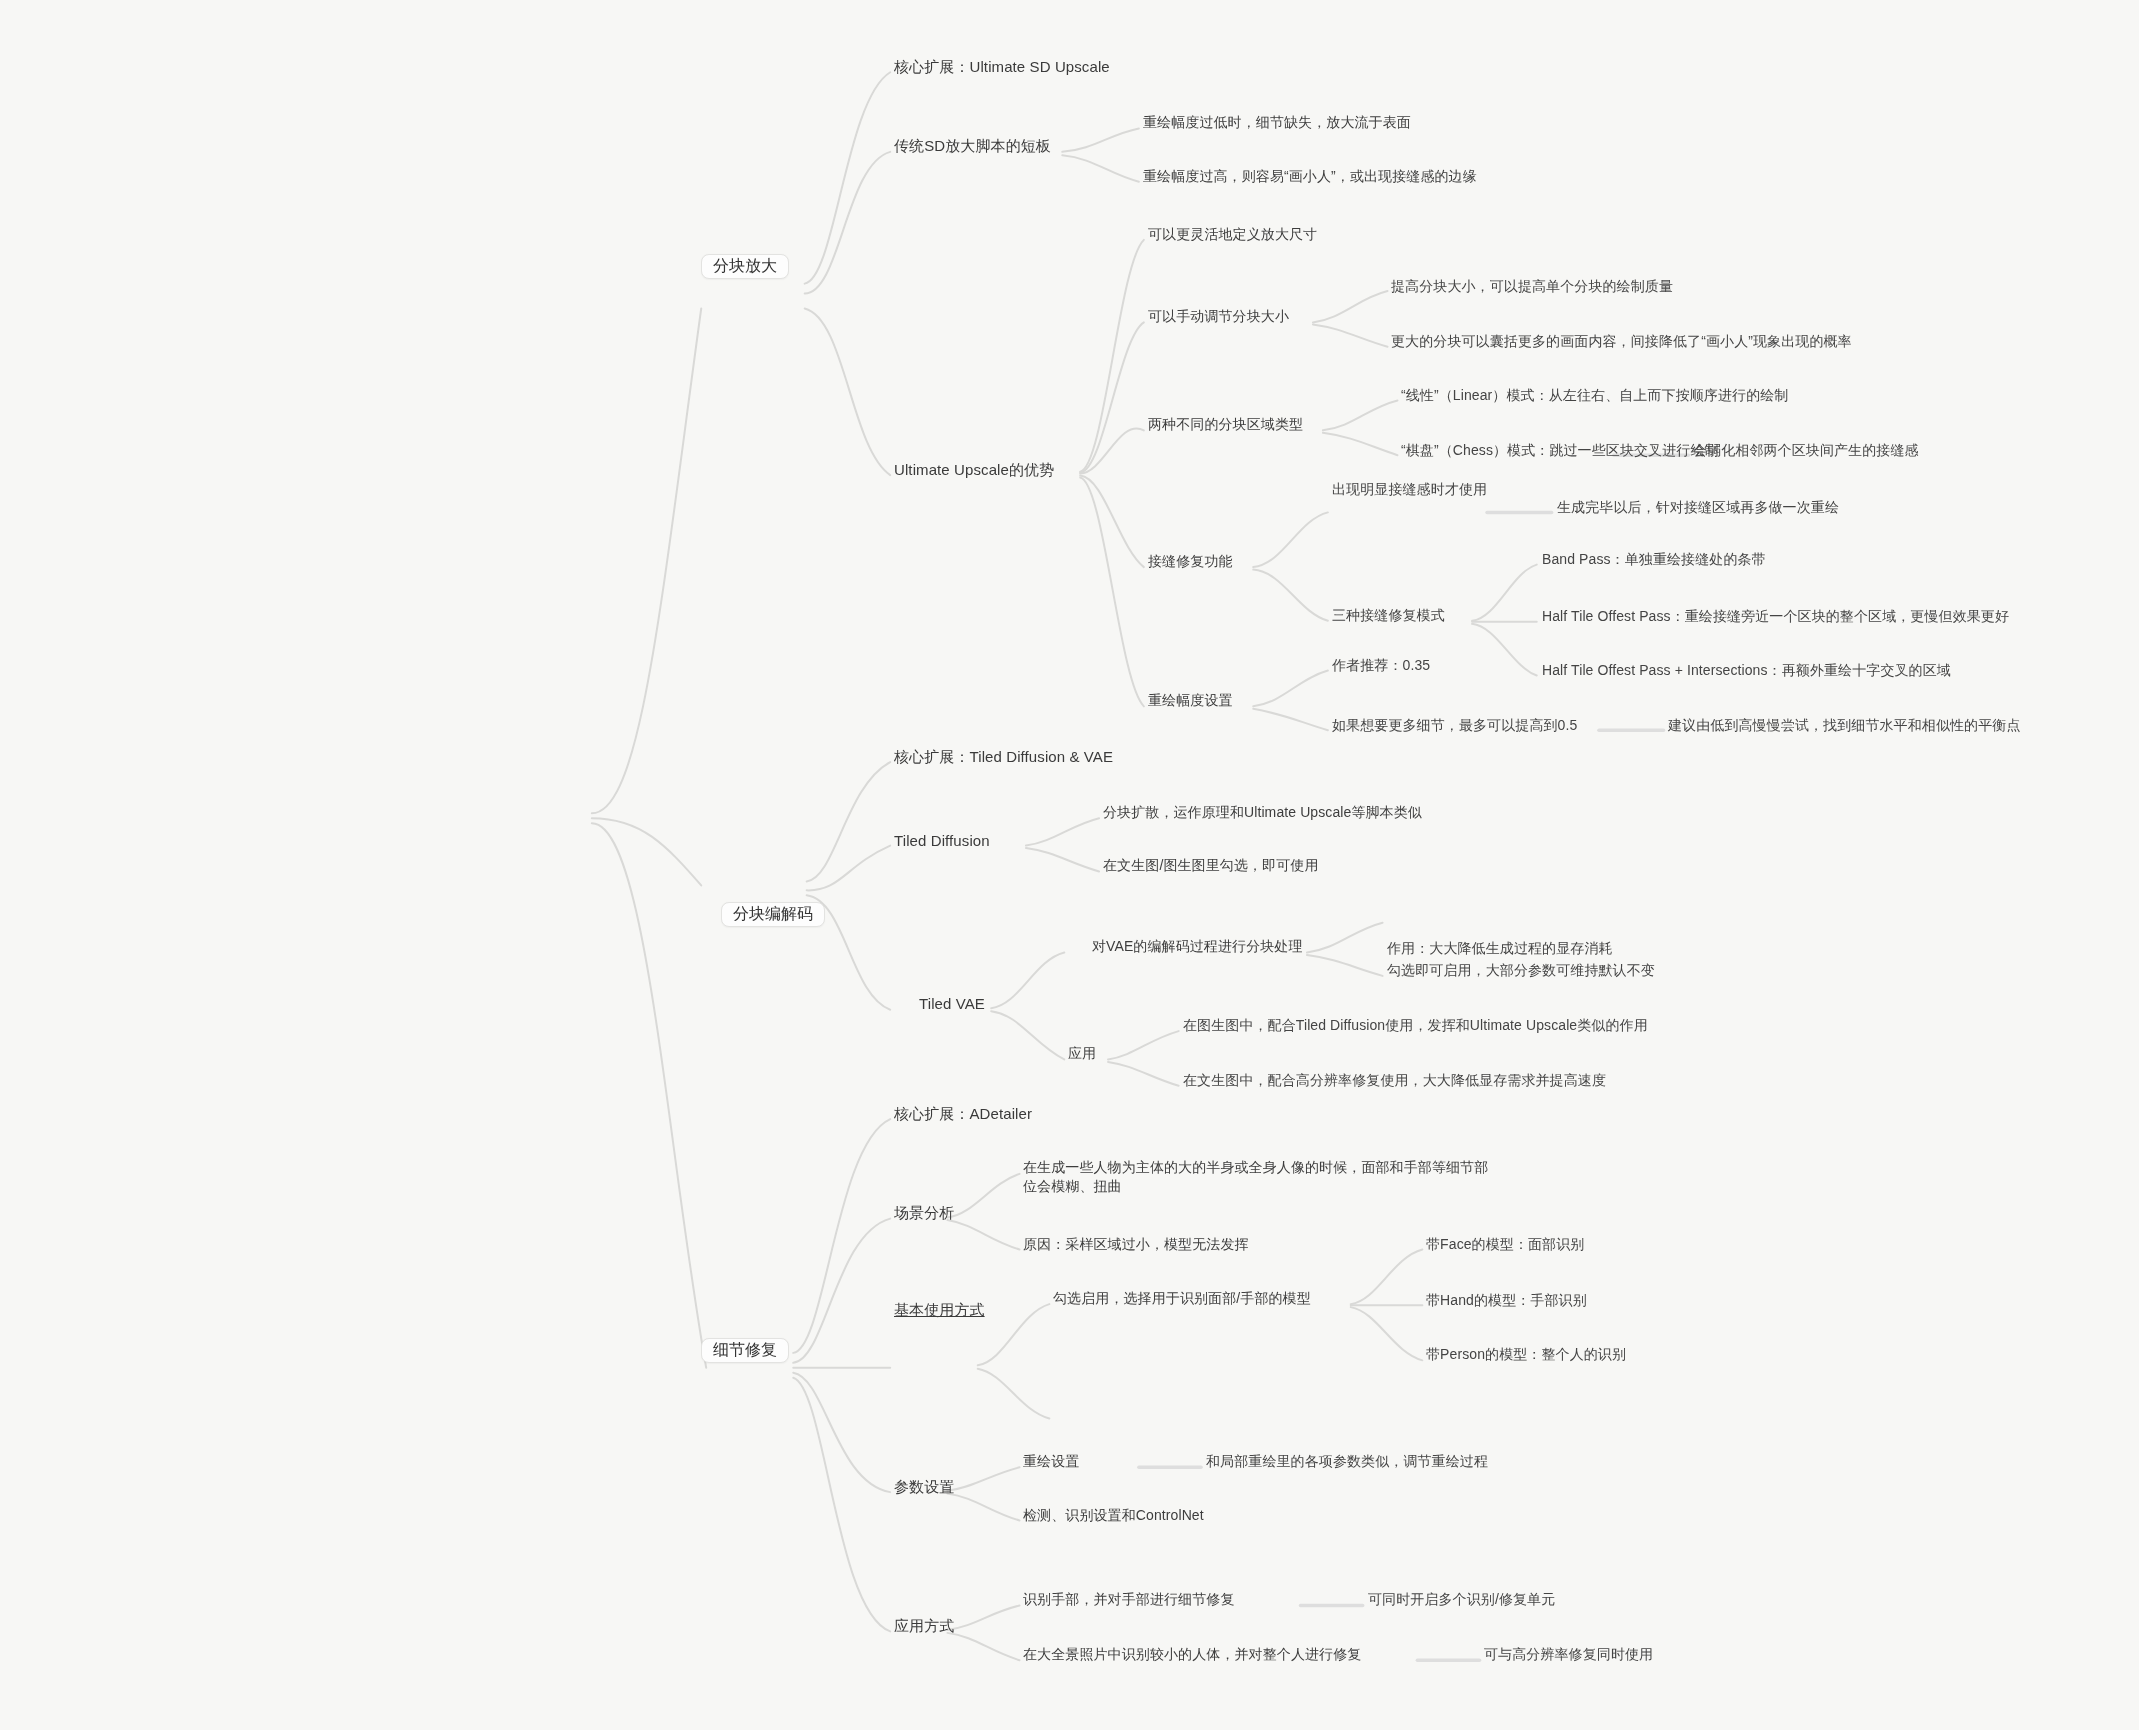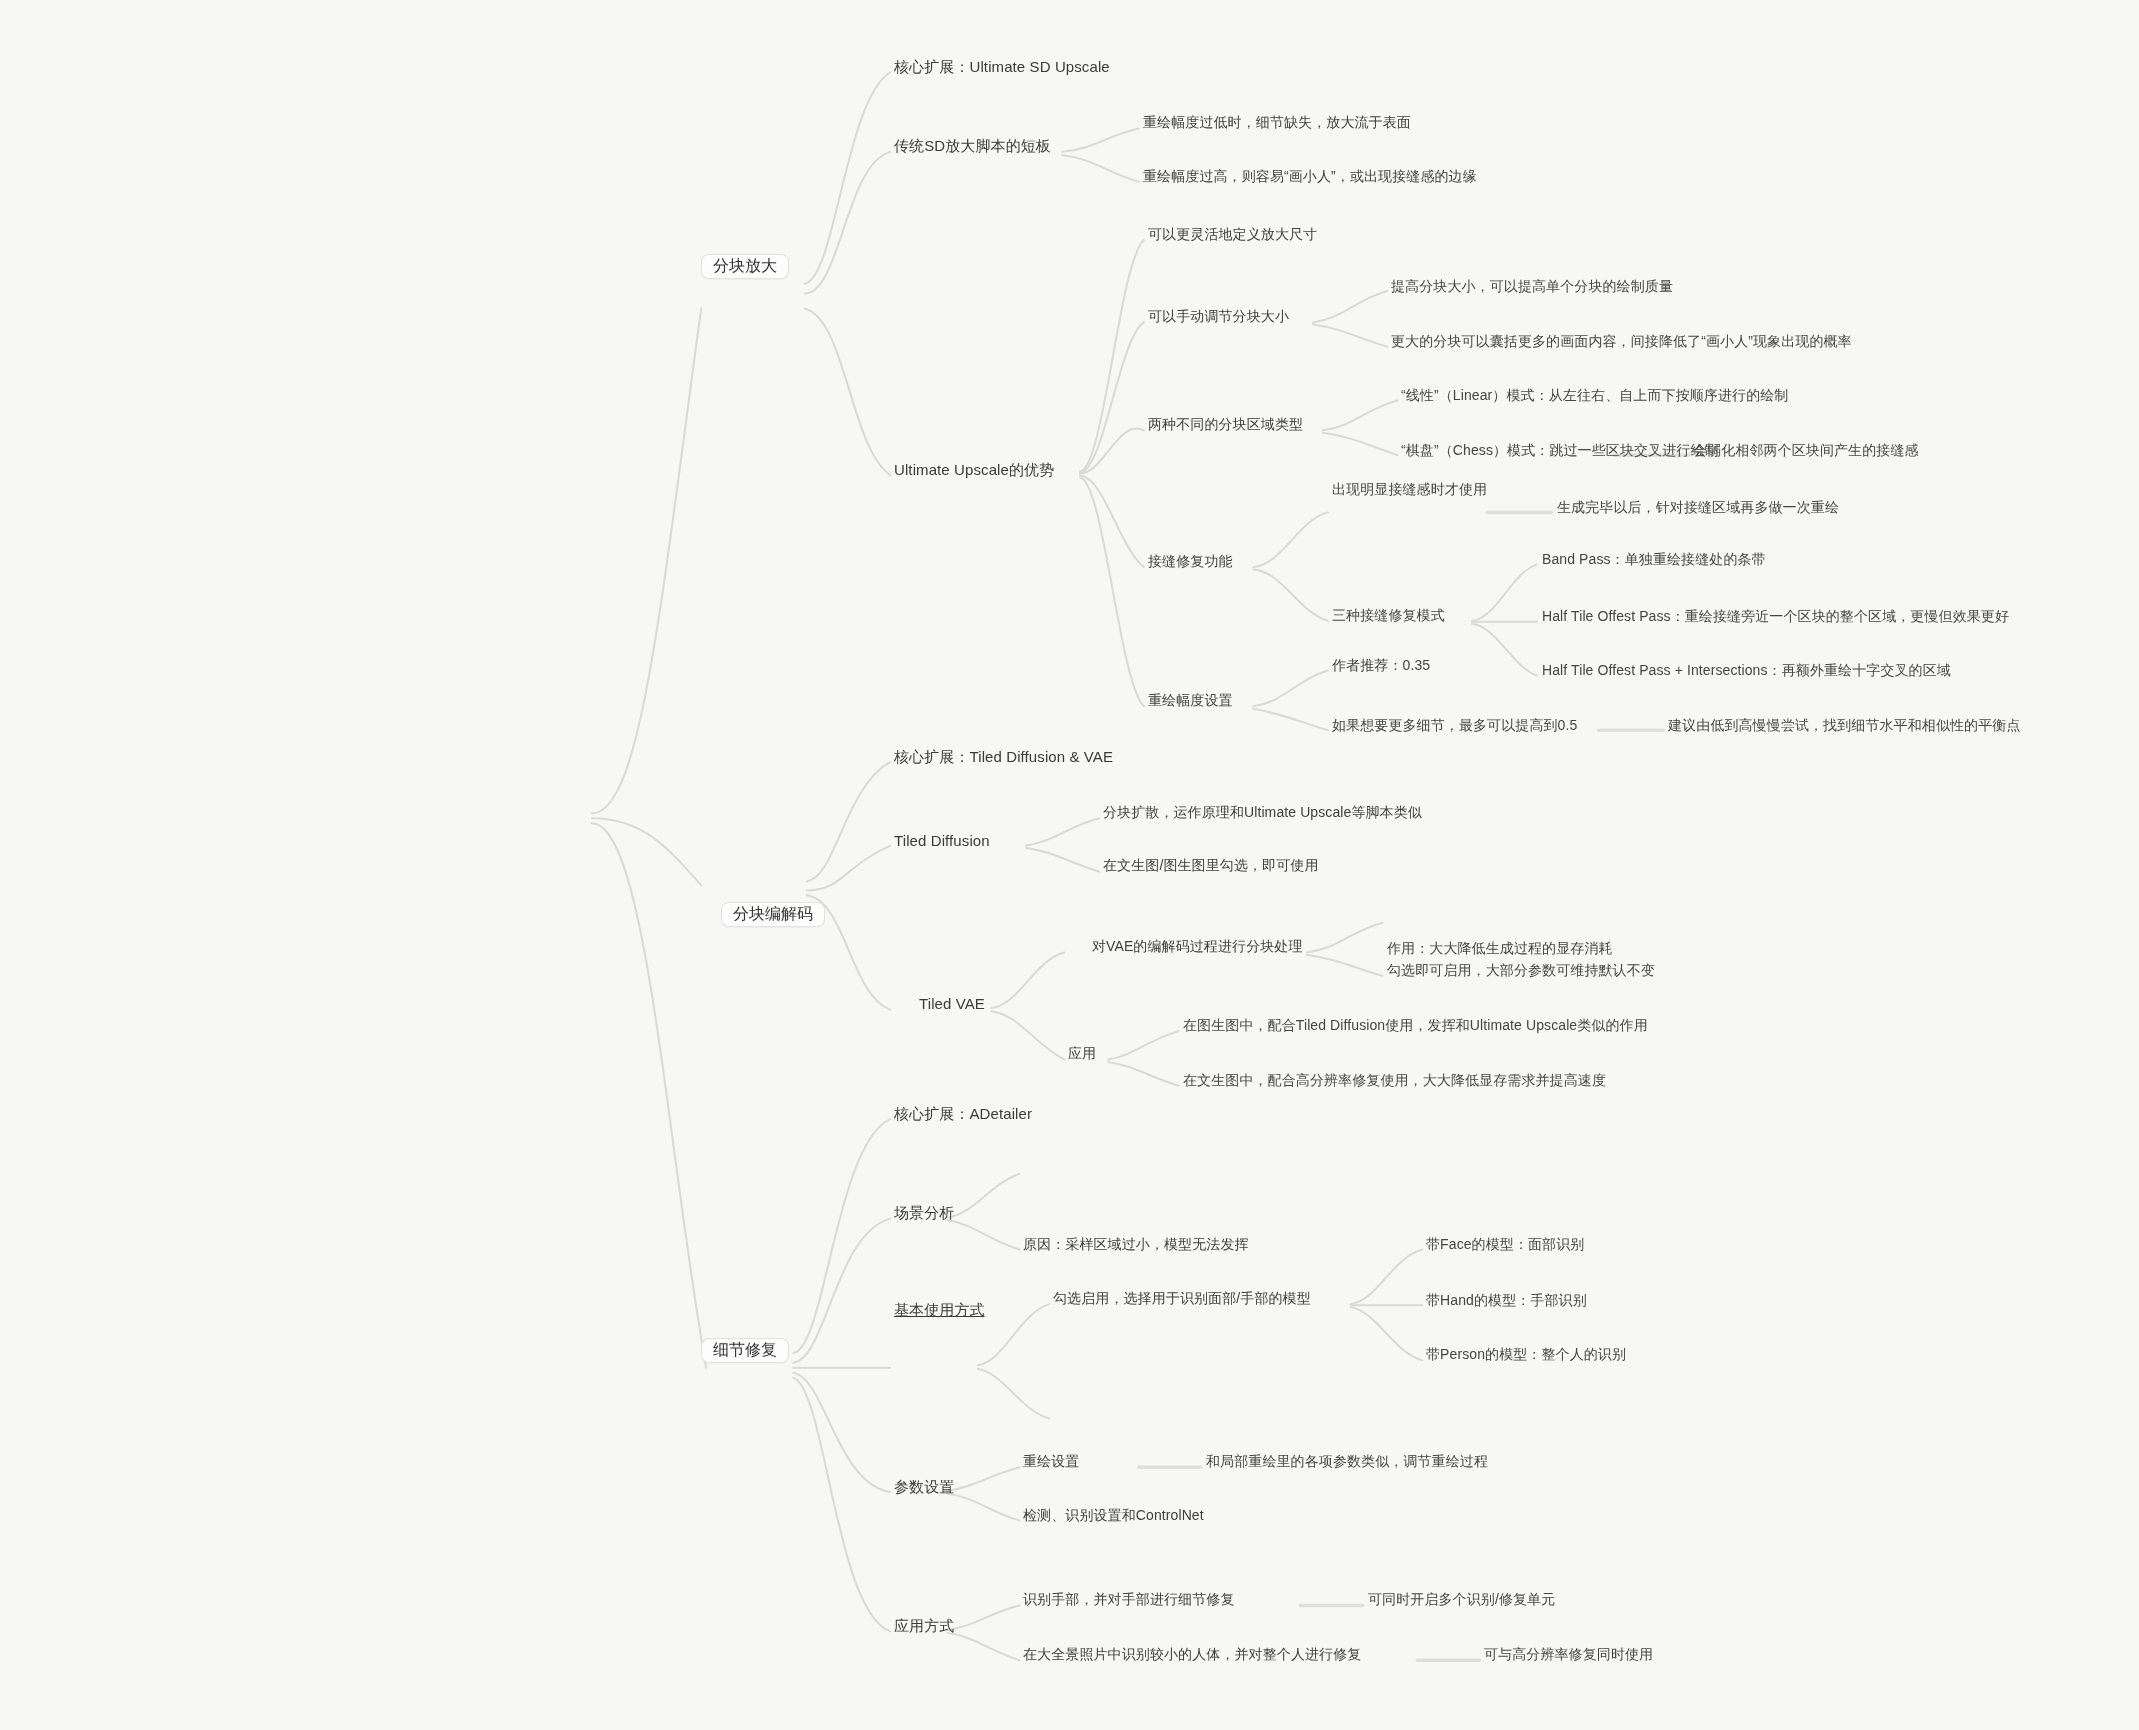--- a/index.html
+++ b/index.html
@@ -224,20 +224,22 @@
   <div class="node l4" style="left:1183px; top:1016px;">在图生图中，配合Tiled Diffusion使用，发挥和Ultimate Upscale类似的作用</div>
 
   <div class="node l4" style="left:1183px; top:1071px;">在文生图中，配合高分辨率修复使用，大大降低显存需求并提高速度</div>
 
   <div class="l1" style="left:701px; top:1338px;">细节修复</div>
 
   <div class="node l2" style="left:894px; top:1104px;">核心扩展：ADetailer</div>
 
   <div class="node l2" style="left:894px; top:1203px;">场景分析</div>
 
+  <div class="node l3" style="left:1023px; top:1158px;">在生成一些人物为主体的大的半身或全身人像的时候，面部和手部等细节部
+位会模糊、扭曲</div>
 
   <div class="node l3" style="left:1023px; top:1235px;">原因：采样区域过小，模型无法发挥</div>
 
   <div class="node l2" style="left:894px; top:1300px;text-decoration:underline;">基本使用方式</div>
 
   <div class="node l3" style="left:1053px; top:1289px;">勾选启用，选择用于识别面部/手部的模型</div>
 
   <div class="node l4" style="left:1426px; top:1235px;">带Face的模型：面部识别</div>
 
   <div class="node l4" style="left:1426px; top:1291px;">带Hand的模型：手部识别</div>

